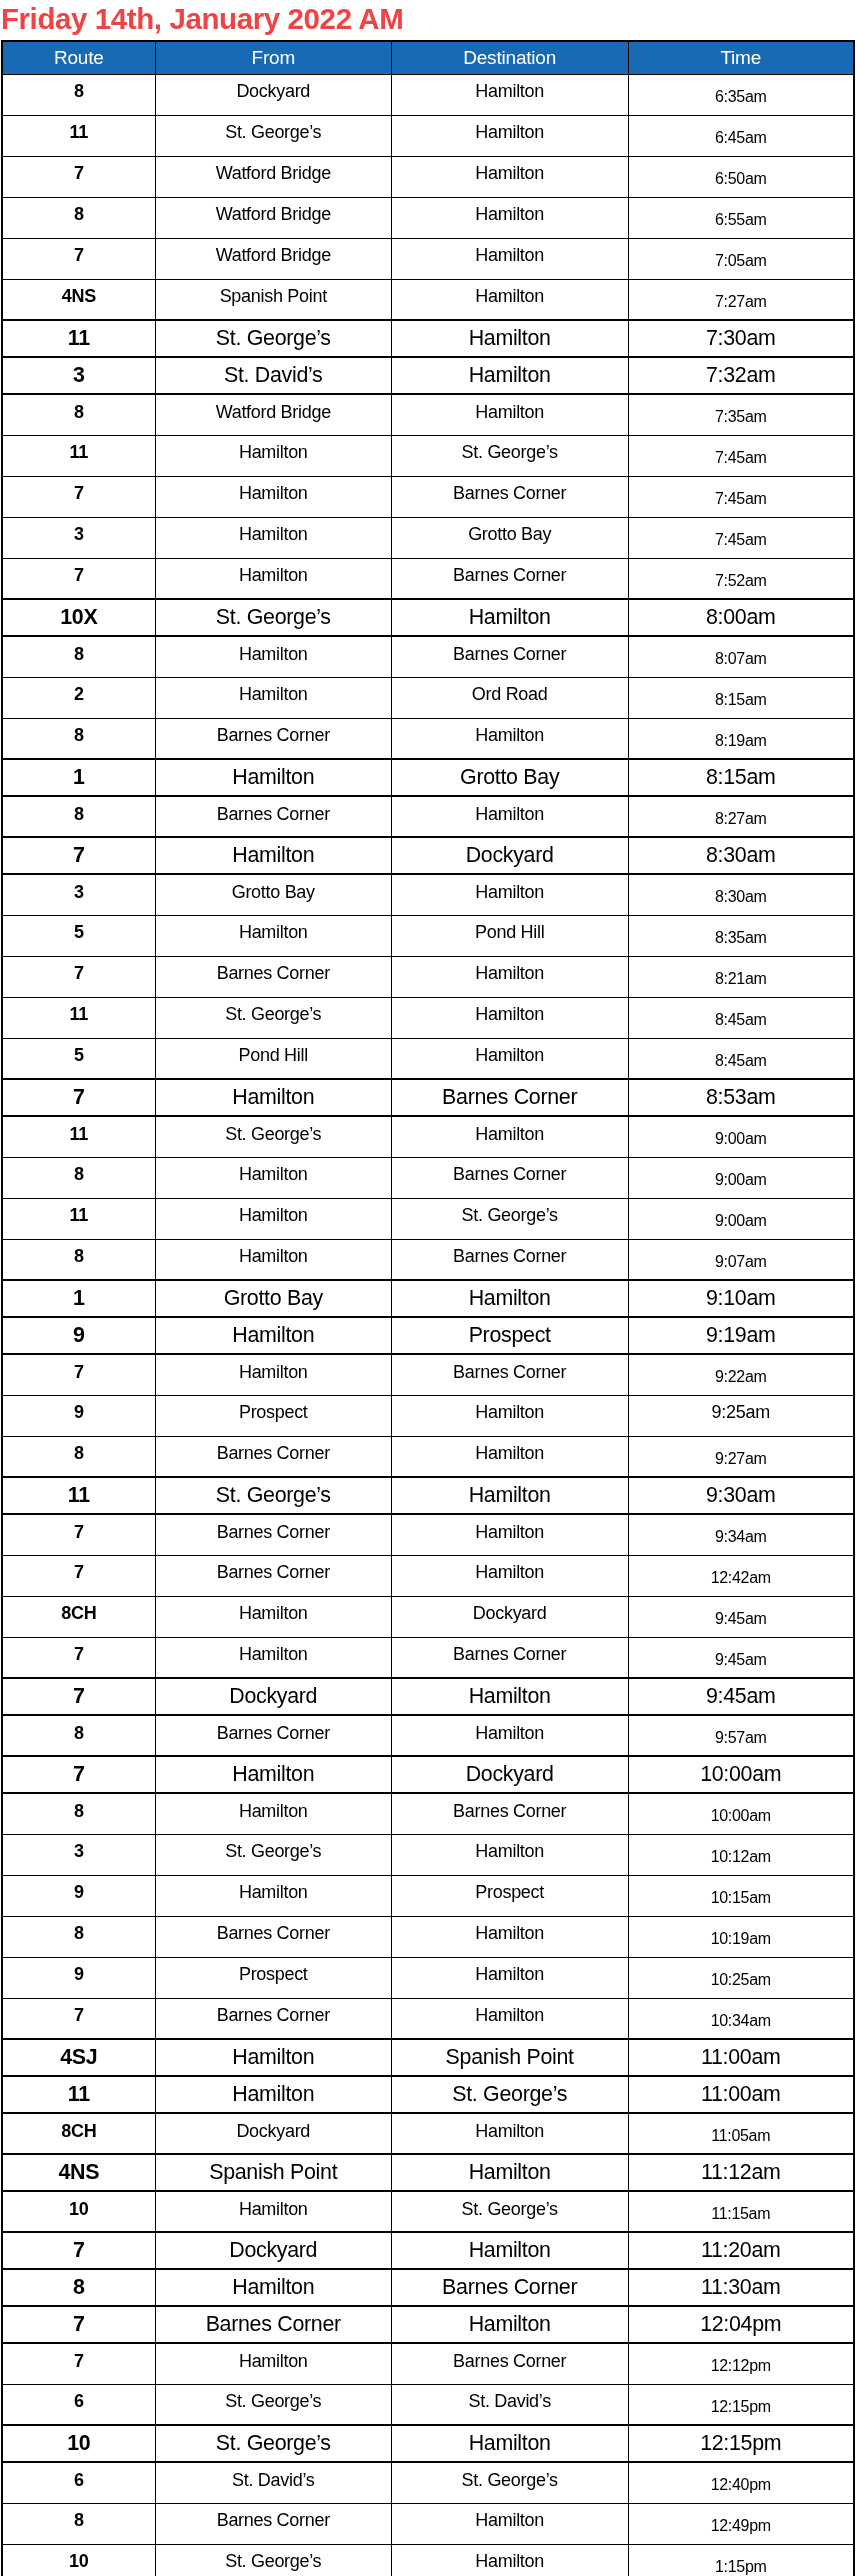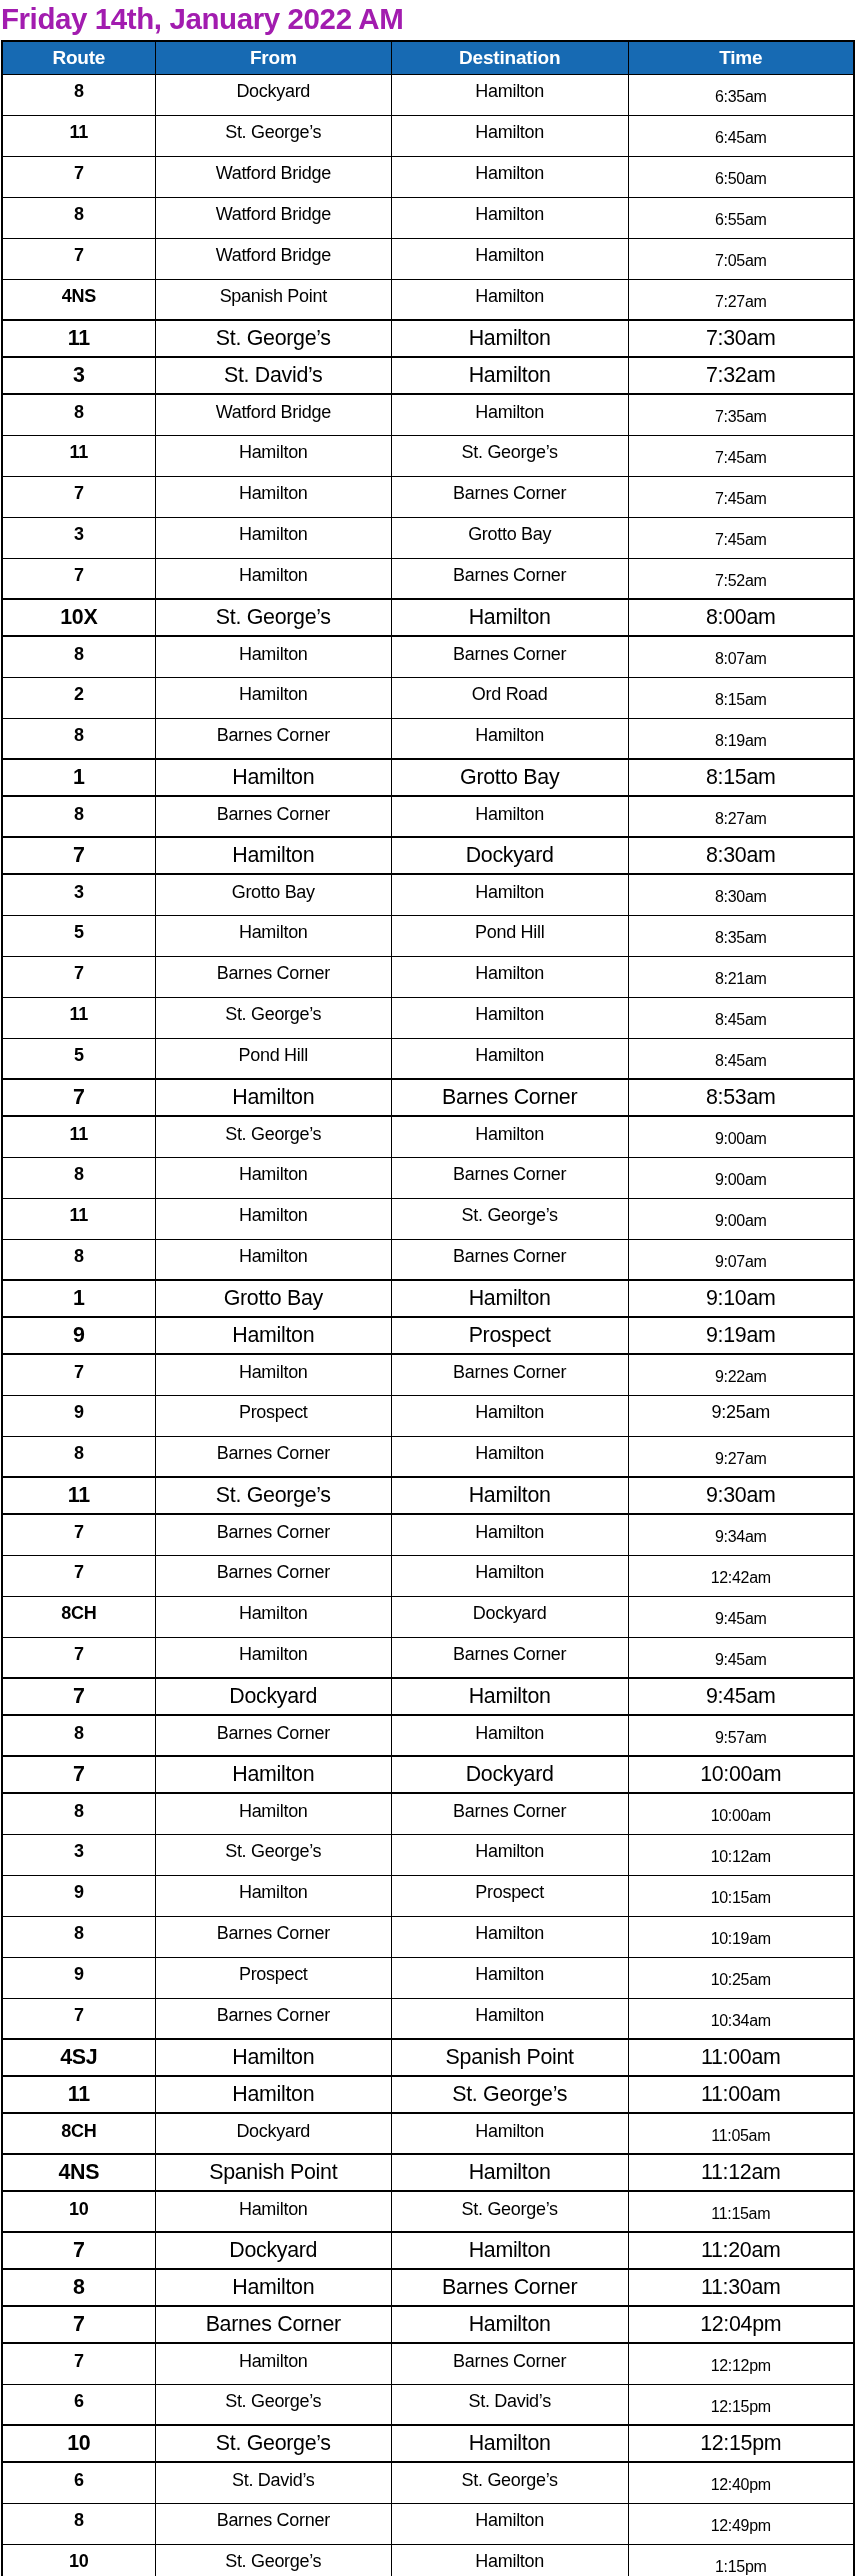--- a/index.html
+++ b/index.html
@@ -14,40 +14,40 @@
   }
   .page {
     width: 857px;
   }
   .title {
     font-size: 29.5px;
     line-height: 38px;
     font-weight: bold;
     letter-spacing: -0.4px;
     margin: 0 0 1.8px 0.9px;
-    color: #a21caf;
+    color: #ef4444;
     white-space: nowrap;
   }
   table.schedule {
     border-collapse: collapse;
     table-layout: fixed;
     width: 854px;
     margin-left: 0.9px;
     border: 2.7px solid #000;
   }
   col.c-route { width: 18%; }
   col.c-from  { width: 27.7%; }
   col.c-dest  { width: 27.8%; }
   col.c-time  { width: 26.5%; }
 
   th {
     background: var(--hdr-bg, #176AB3);
     color: var(--hdr-fg, #ffffff);
     font-size: 19px;
-    font-weight: bold;
+    font-weight: normal;
     height: 32px;
     border: 1.8px solid #000;
     text-align: center;
     vertical-align: middle;
     padding: 0;
     letter-spacing: -0.2px;
     margin-top: 29px;
   }
   td {
     border: 1.8px solid #000;

